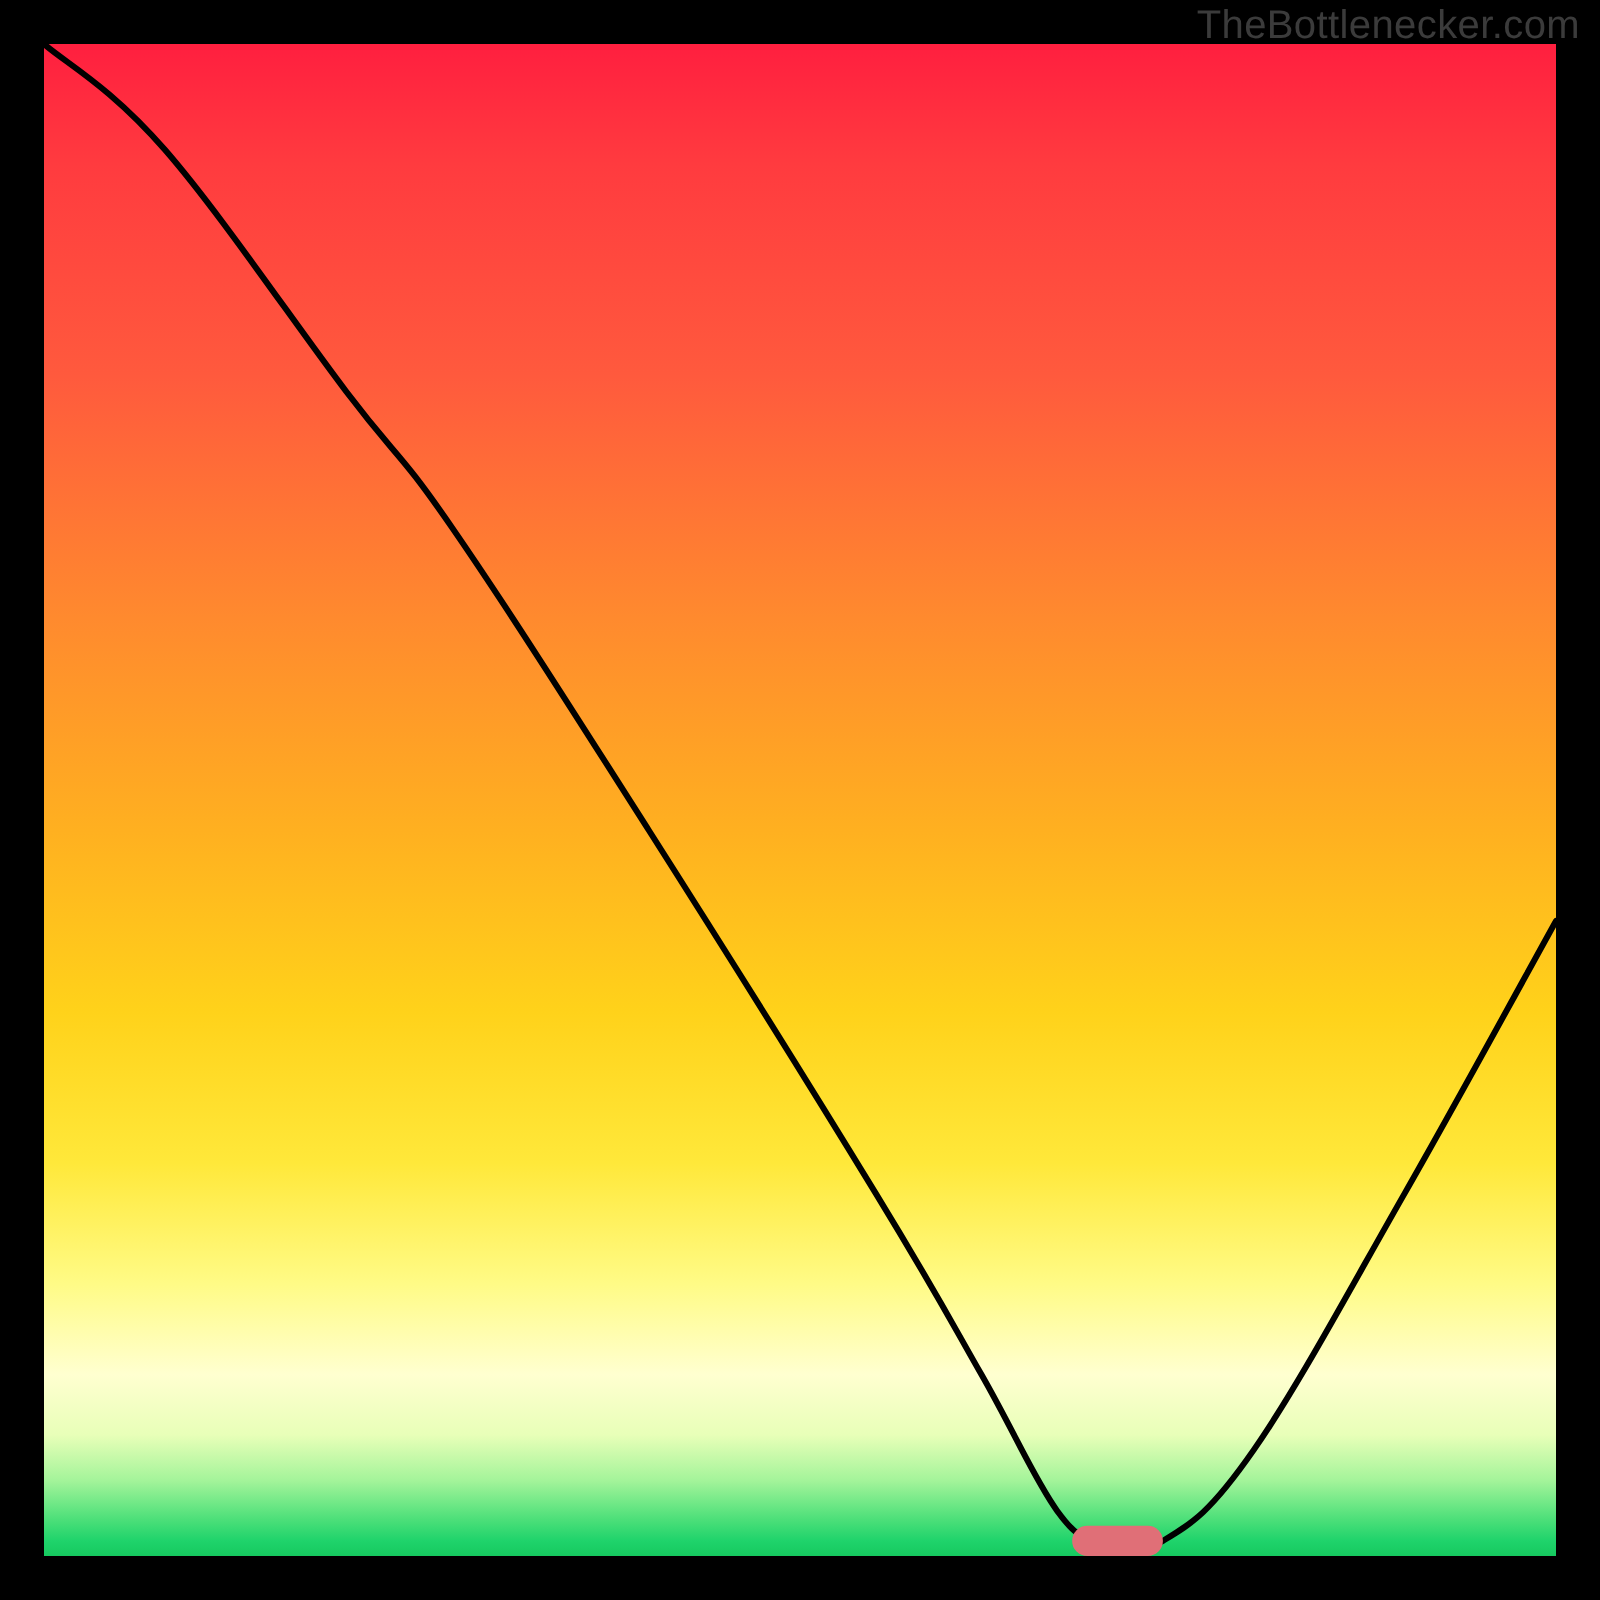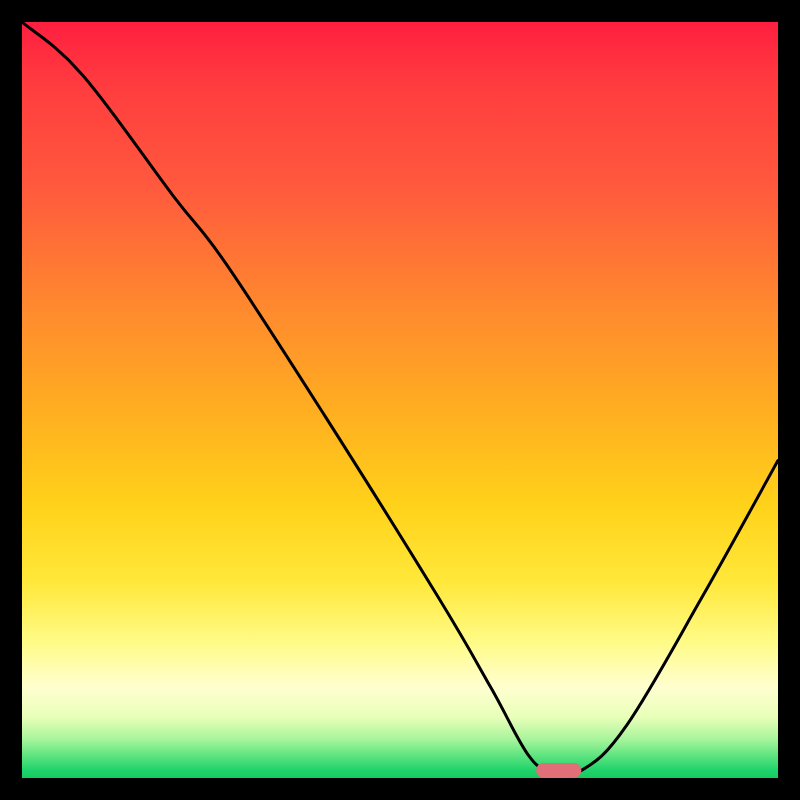--- a/index.html
+++ b/index.html
@@ -71,20 +71,21 @@
   .marker {
     fill: #e06f77;
     stroke: none;
   }
 </style>
 </head>
 <body>
 
 <div class="frame">
 
+  <div class="watermark">TheBottlenecker.com</div>
 
   <div class="plot-area">
     <div class="gradient"></div>
 
     <svg class="overlay" viewBox="0 0 756 756" preserveAspectRatio="none">
       <path class="curve" d="M 0.00 0.00 C 11.09 9.70, 32.76 21.04, 60.48 52.92 C 88.20 84.80, 124.87 139.23, 151.20 173.88 C 177.53 208.53, 176.40 201.73, 204.12 241.92 C 231.84 282.11, 263.59 332.14, 302.40 393.12 C 341.21 454.10, 385.31 524.66, 415.80 574.56 C 446.29 624.46, 452.09 636.17, 468.72 665.28 C 485.35 694.39, 495.43 718.07, 506.52 733.32 C 517.61 748.57, 519.50 745.67, 529.20 748.44 C 538.90 751.21, 545.58 756.76, 559.44 748.44 C 573.30 740.12, 582.62 734.96, 604.80 703.08 C 626.98 671.20, 652.68 623.07, 680.40 574.56 C 708.12 526.05, 742.14 463.43, 756.00 438.48"></path>
       <rect class="marker" x="514.08" y="740.88" width="45.36" height="15.12" rx="7.56" ry="7.56" fill="#e06f77"></rect>
     </svg>
   </div>
 </div>

